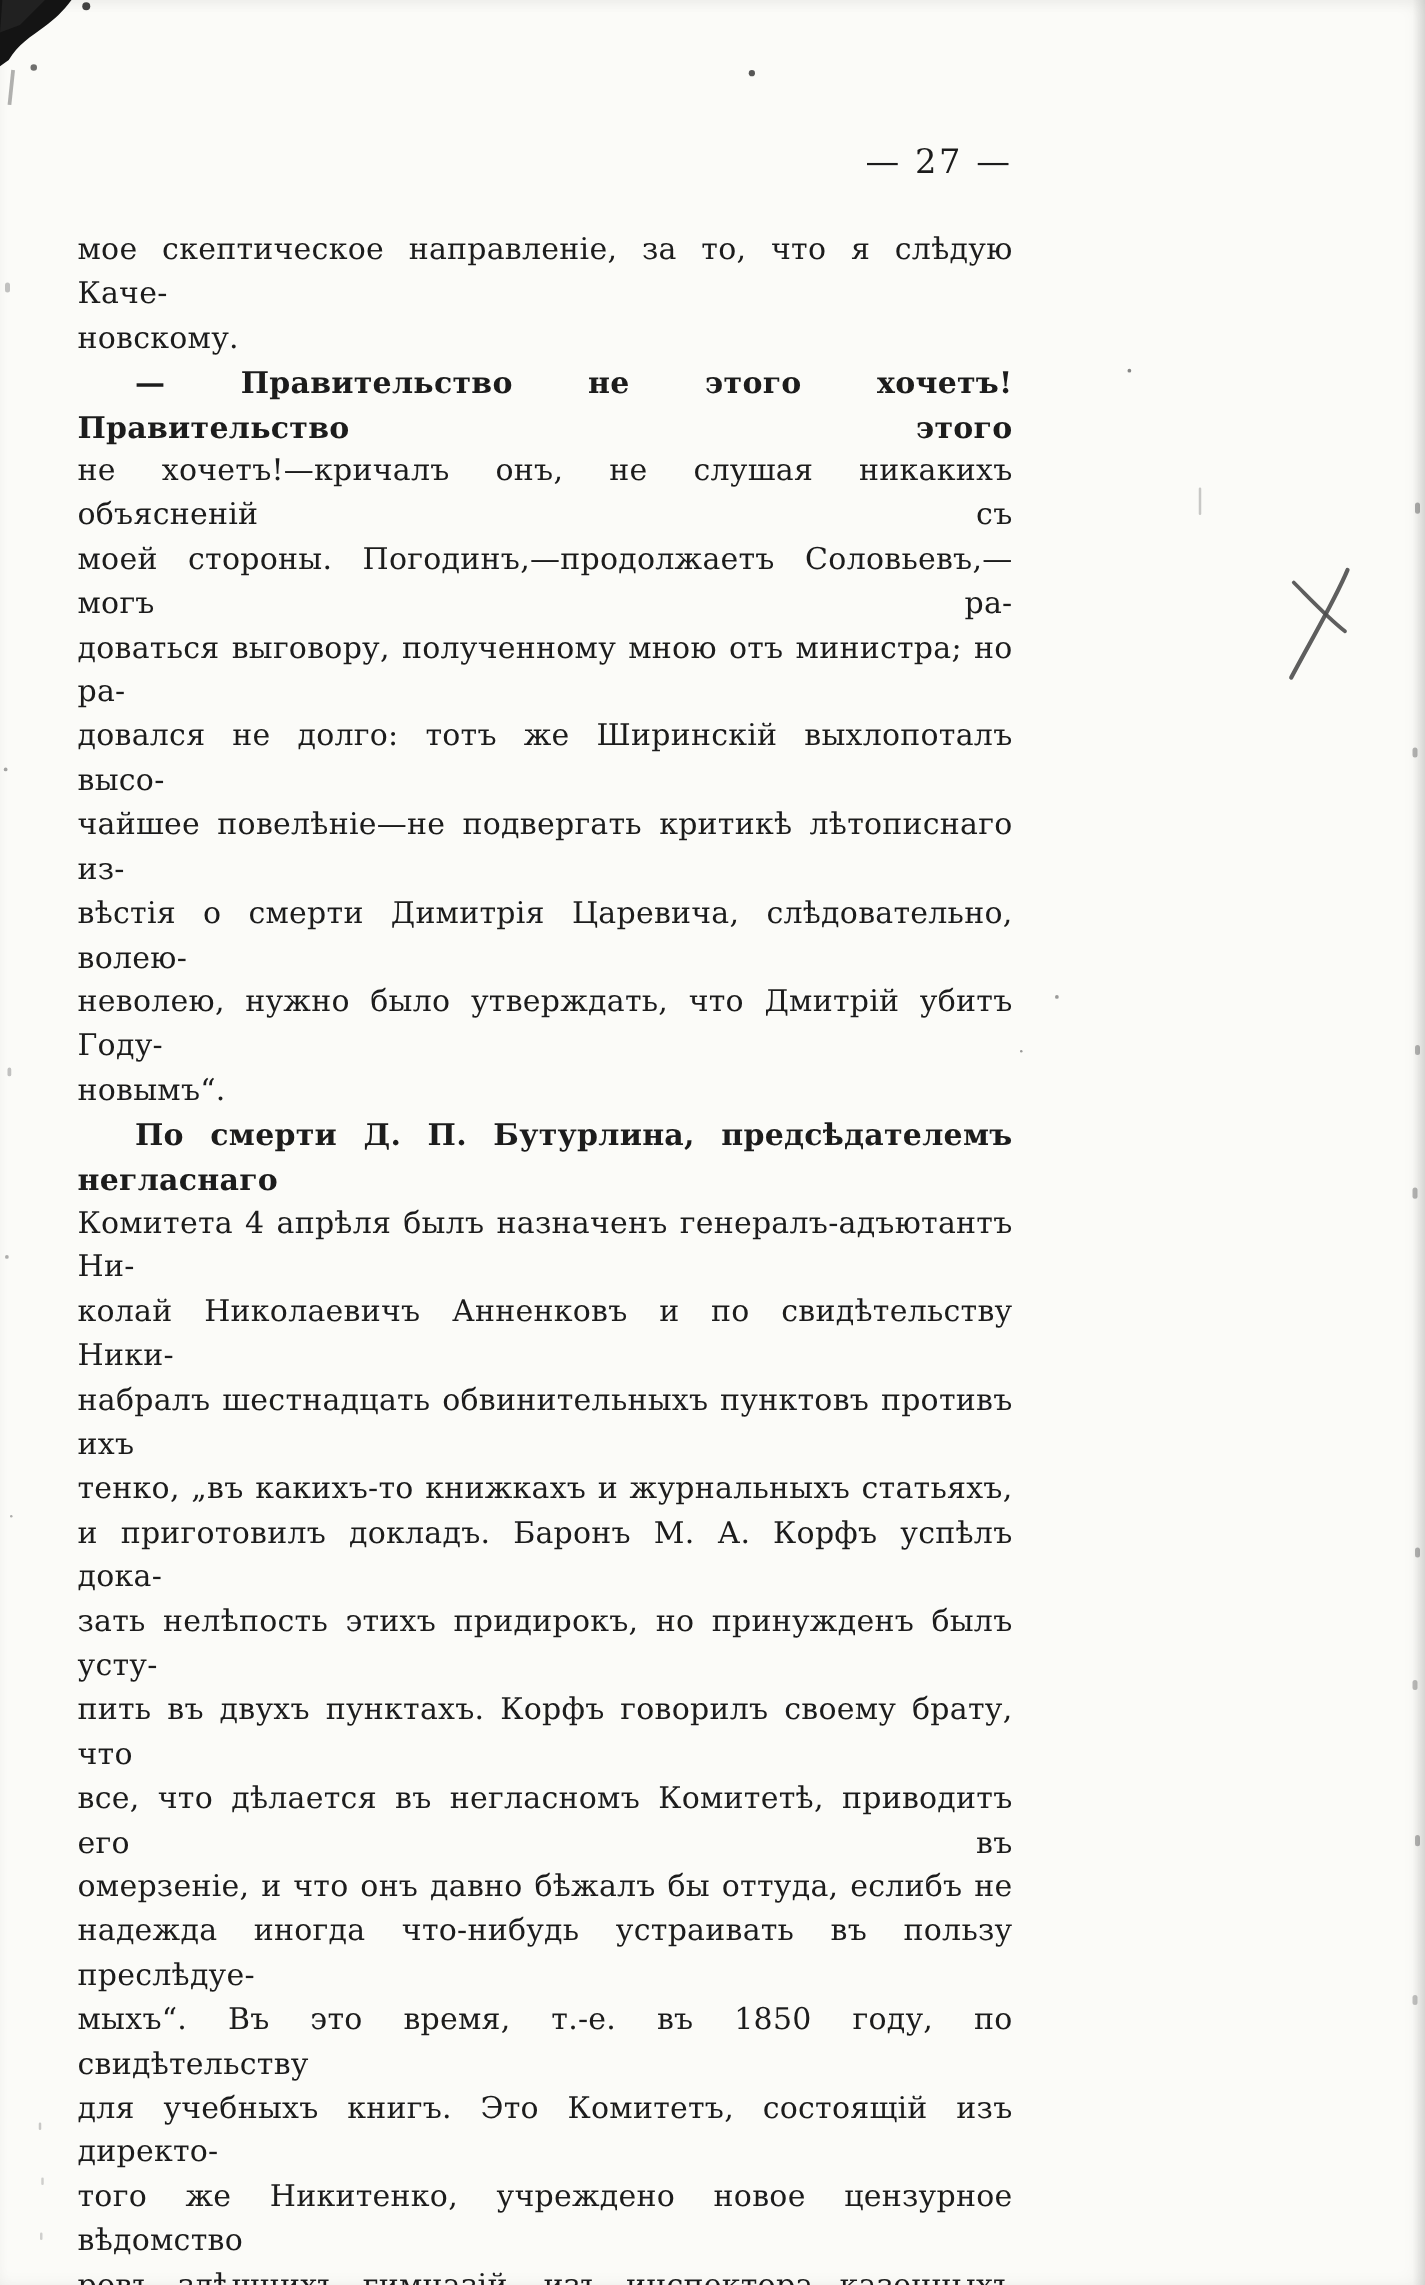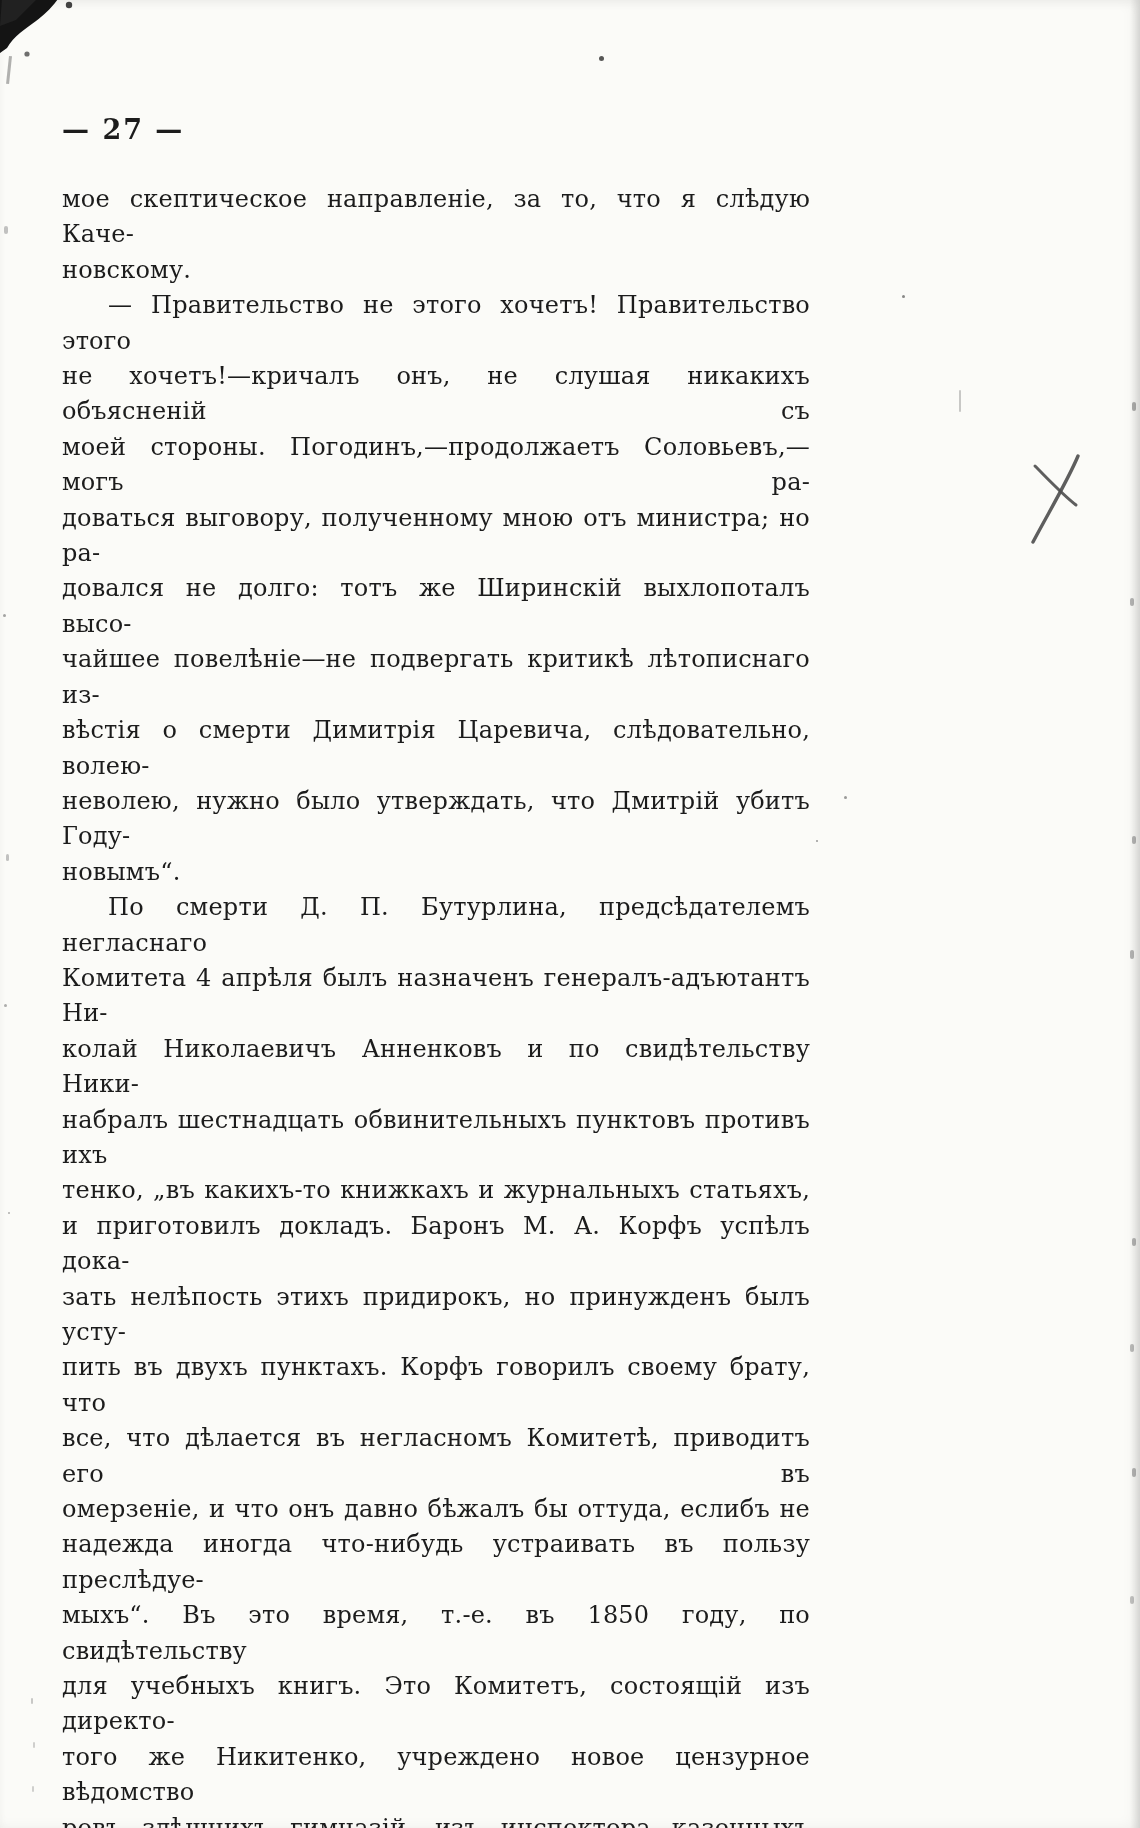--- a/index.html
+++ b/index.html
@@ -12,40 +12,39 @@
     overflow: hidden;
     font-family: "DejaVu Serif", "DejaVu Sans", serif;
     color: #1c1c1c;
     box-shadow: inset -6px 0 14px rgba(0,0,0,0.05), inset 0 4px 10px rgba(0,0,0,0.03);
   }
   .page-number {
     position: absolute;
     top: 114px;
     left: 62px;
     width: 748px;
-    text-align: left;
+    text-align: right;
     font-size: 27px;
     letter-spacing: 2px;
-    font-weight: bold;
   }
   .text-block {
     position: absolute;
     top: 182px;
     left: 62px;
     width: 748px;
     font-size: 24px;
     line-height: 35.4px;
     letter-spacing: 0.2px;
   }
   .line {
     text-align: justify;
     text-align-last: justify;
     word-spacing: 1px;
   }
-  .line.indent { text-indent: 46px; }
+  .line.indent { text-indent: 46px; font-weight: bold; }
   .line.last { text-align: right; text-align-last: left; }
   .edge-right {
     position: absolute; top: 0; right: 0; width: 10px; height: 100%;
     background: linear-gradient(to right, rgba(0,0,0,0), rgba(0,0,0,0.10));
   }
   .speck { position: absolute; background: #3a3a3a; border-radius: 50%; }
   .dash  { position: absolute; background: #6b6b6b; border-radius: 2px; }
   svg.overlay { position: absolute; }
 </style>
 </head>

